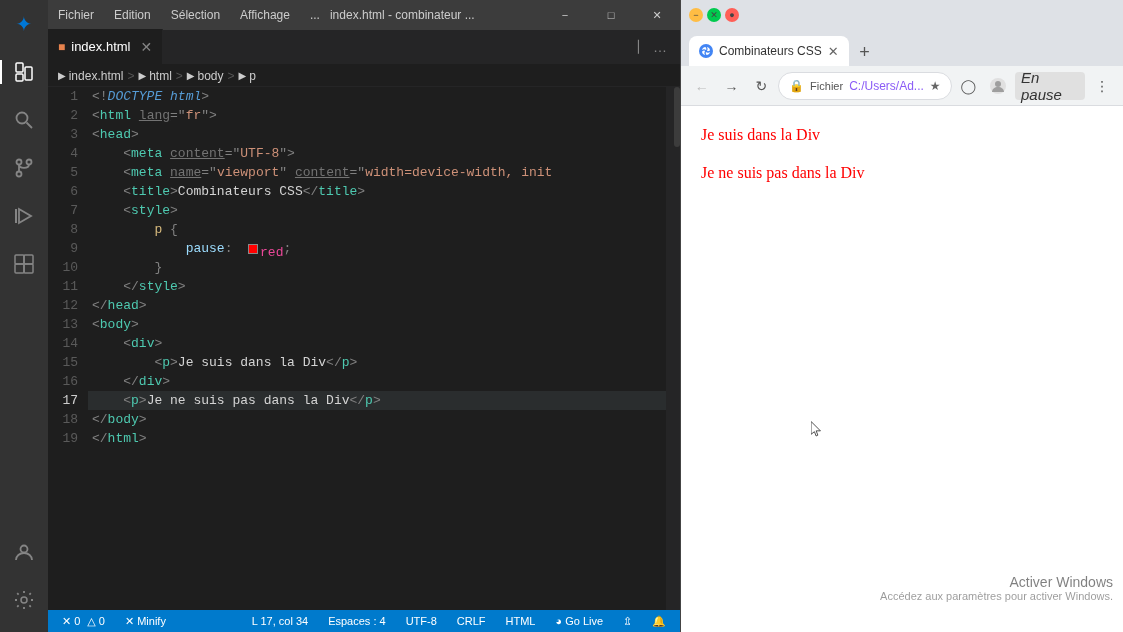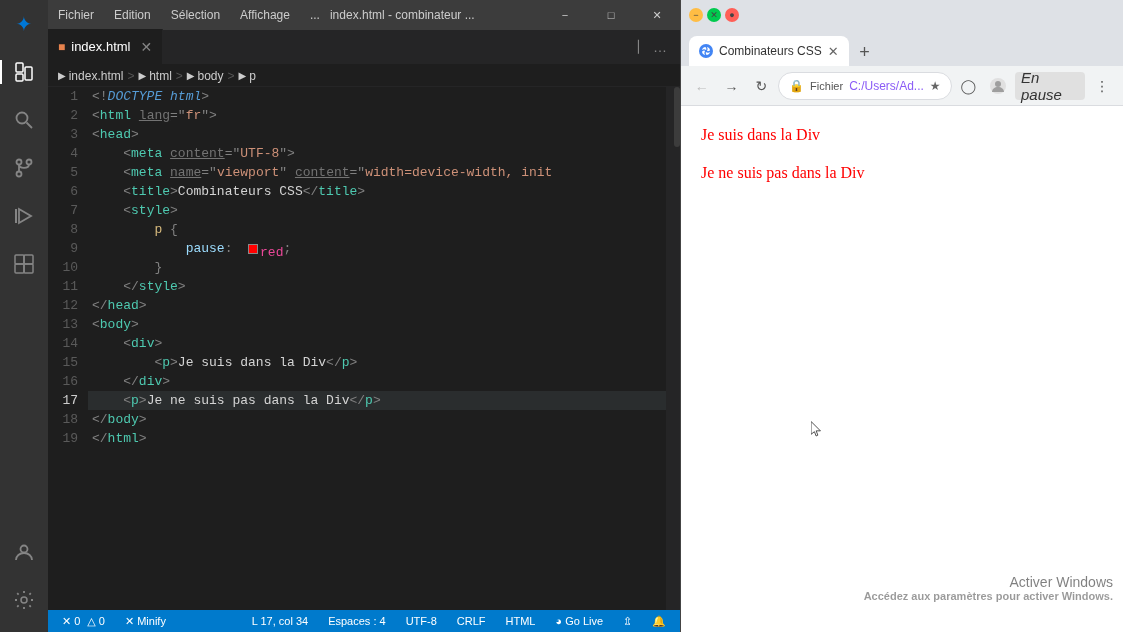--- a/index.html
+++ b/index.html
@@ -427,21 +427,20 @@
       right: 10px;
       text-align: right;
     }
     #activate-windows .aw-title {
       font-size: 14px;
       color: rgba(0,0,0,0.5);
     }
     #activate-windows .aw-subtitle {
       font-size: 11px;
       color: rgba(0,0,0,0.4);
-      font-weight: bold;
     }
   </style>
 </head>
 <body>
 
 <div id="vscode">
 
   <div id="activity-bar">
 
     <div class="activity-icon" style="color:#0078d7;font-size:20px;">

